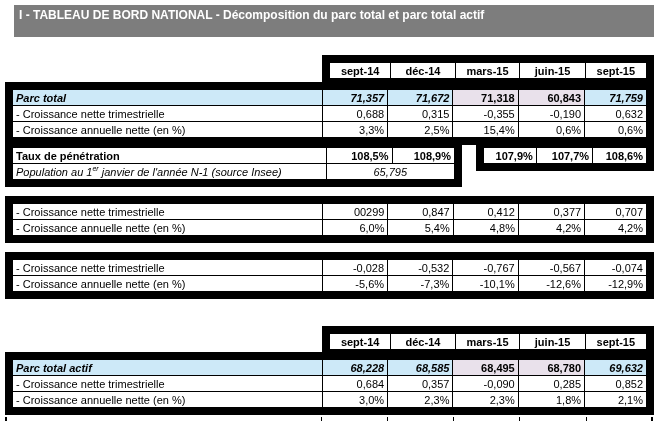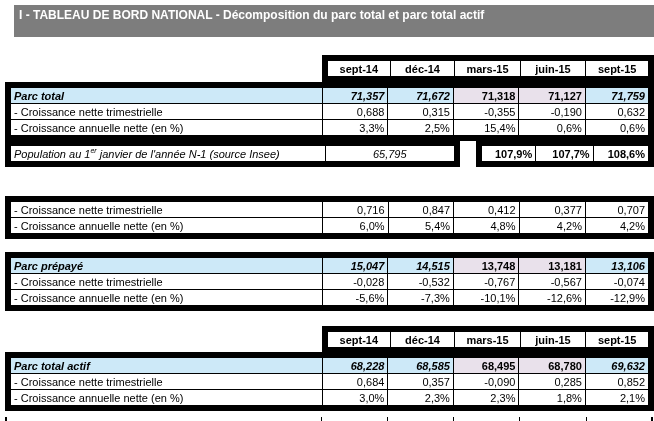--- a/index.html
+++ b/index.html
@@ -8,21 +8,21 @@
     background:#ffffff; color:#000;
     font-family:"Liberation Sans", sans-serif; font-size:11px;
   }
   .titlebar {
     position:absolute; left:14px; top:5px; width:644px; height:32px;
     background:#7d7d7d; color:#ffffff; font-weight:bold; font-size:12px;
     line-height:20px; padding-left:5px; white-space:nowrap; overflow:hidden;
   }
   table.tbl {
     position:absolute; border-collapse:collapse; table-layout:fixed;
-    border:6px solid #000000; font-size:11px;
+    border:8px solid #000000; font-size:11px;
   }
   .tbl td {
     border:1px solid #000; height:15px; padding:0 3px;
     white-space:nowrap; overflow:hidden; vertical-align:middle;
   }
   tr.hdr td { font-weight:bold; }
   td.lbl { text-align:left; }
   td.num { text-align:right; }
   td.ctr { text-align:center; }
   .it { font-style:italic; }
@@ -66,21 +66,21 @@
       <col style="width:66px">
       <col style="width:67px">
       <col style="width:66px">
     </colgroup>
   <tbody>
       <tr class="hdr">
     <td class="lbl blue">Parc total</td>
     <td class="num blue">71,357</td>
     <td class="num blue">71,672</td>
     <td class="num pink">71,318</td>
-    <td class="num pink">71,127</td>
+    <td class="num pink">60,843</td>
     <td class="num blue">71,759</td>
   </tr>
   <tr>
     <td class="lbl">- Croissance nette trimestrielle</td>
     <td class="num">0,688</td>
     <td class="num">0,315</td>
     <td class="num">-0,355</td>
     <td class="num">-0,190</td>
     <td class="num">0,632</td>
   </tr>
@@ -95,20 +95,25 @@
 </tbody>
   </table>
 
 <table class="tbl" style="left:5px;top:140px">
   <colgroup>
       <col style="width:317px">
       <col style="width:66px">
       <col style="width:66px">
     </colgroup>
   <tbody>
+      <tr class="hdr">
+    <td class="lbl">Taux de pénétration</td>
+    <td class="num">108,5%</td>
+    <td class="num">108,9%</td>
+  </tr>
   <tr>
     <td class="lbl it"><span>Population au 1</span><sup class="sm">er</sup><span> janvier de l'année N-1 (source Insee)</span></td>
     <td class="ctr it" colspan="2">65,795</td>
   </tr>
 </tbody>
   </table>
 
 <table class="tbl" style="left:476px;top:140px">
   <colgroup>
       <col style="width:64px">
@@ -129,21 +134,21 @@
       <col style="width:317px">
       <col style="width:66px">
       <col style="width:66px">
       <col style="width:66px">
       <col style="width:67px">
       <col style="width:66px">
     </colgroup>
   <tbody>
   <tr>
     <td class="lbl">- Croissance nette trimestrielle</td>
-    <td class="num">0,716</td>
+    <td class="num">00299</td>
     <td class="num">0,847</td>
     <td class="num">0,412</td>
     <td class="num">0,377</td>
     <td class="num">0,707</td>
   </tr>
   <tr>
     <td class="lbl">- Croissance annuelle nette (en %)</td>
     <td class="num">6,0%</td>
     <td class="num">5,4%</td>
     <td class="num">4,8%</td>
@@ -156,28 +161,20 @@
 <table class="tbl" style="left:5px;top:252px">
   <colgroup>
       <col style="width:317px">
       <col style="width:66px">
       <col style="width:66px">
       <col style="width:66px">
       <col style="width:67px">
       <col style="width:66px">
     </colgroup>
   <tbody>
-      <tr class="hdr">
-    <td class="lbl blue">Parc prépayé</td>
-    <td class="num blue">15,047</td>
-    <td class="num blue">14,515</td>
-    <td class="num pink">13,748</td>
-    <td class="num pink">13,181</td>
-    <td class="num blue">13,106</td>
-  </tr>
   <tr>
     <td class="lbl">- Croissance nette trimestrielle</td>
     <td class="num">-0,028</td>
     <td class="num">-0,532</td>
     <td class="num">-0,767</td>
     <td class="num">-0,567</td>
     <td class="num">-0,074</td>
   </tr>
   <tr>
     <td class="lbl">- Croissance annuelle nette (en %)</td>

